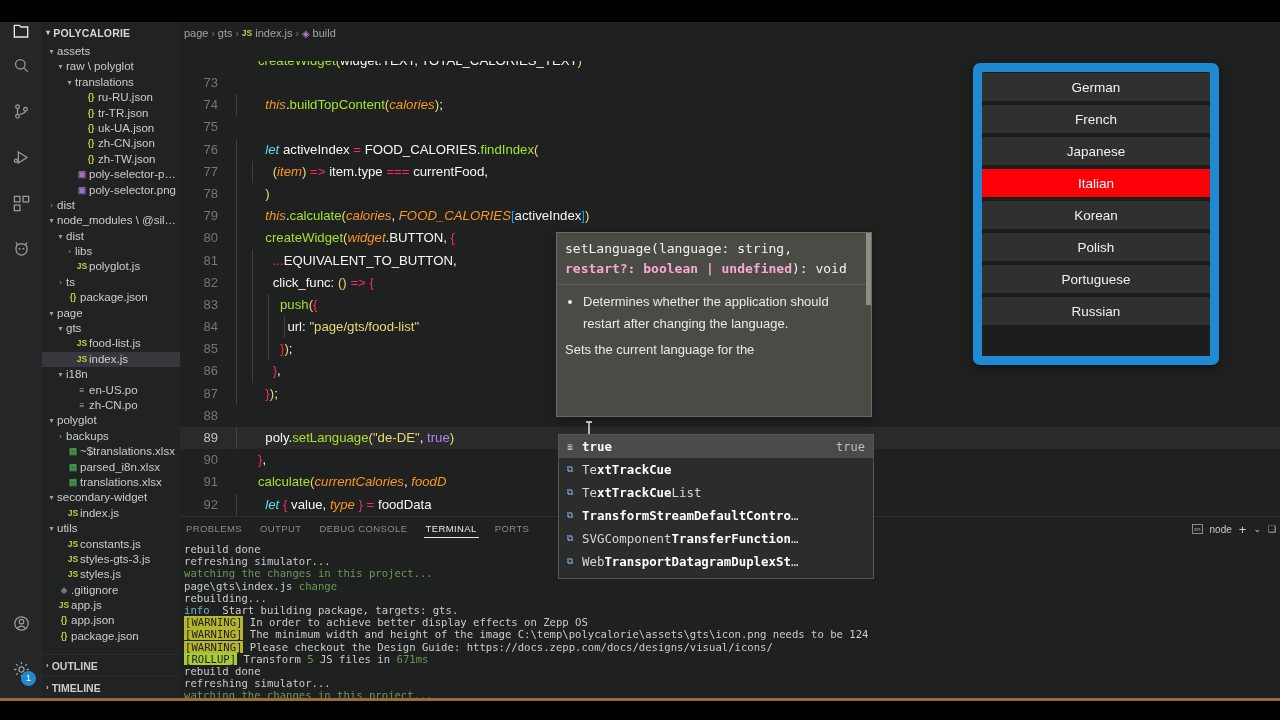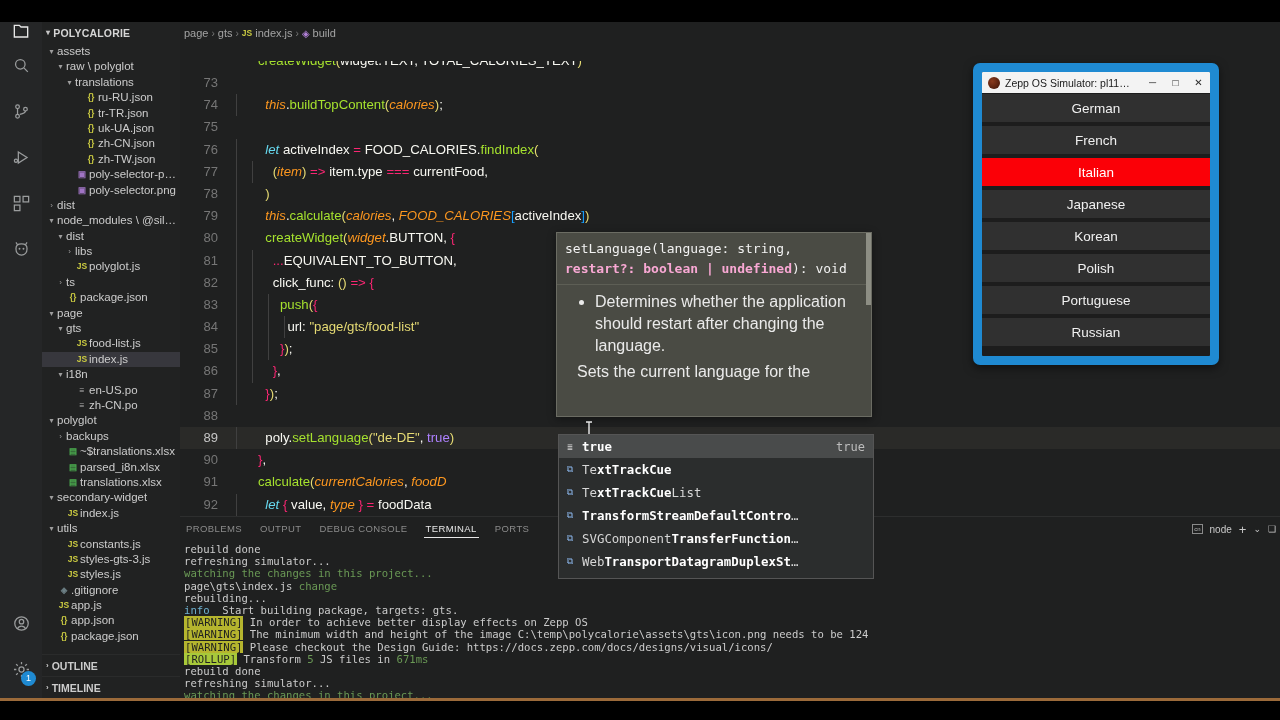--- a/index.html
+++ b/index.html
@@ -219,22 +219,22 @@
   }
   #hover-sig {
     padding: 6px 10px 6px 8px;
     font-family: "DejaVu Sans Mono", monospace;
     font-size: 13px; line-height: 19.5px;
     color: #f2f2f2;
     border-bottom: 1px solid #5d5e55;
   }
   #hover-sig b { color: #f9a8d4; }
   #hover-body {
-    padding: 6px 10px 4px 20px;
-    font-size: 16px; line-height: 22px;
+    padding: 6px 10px 4px 8px;
+    font-size: 13px; line-height: 22px;
     color: #eaeaea;
     font-family: "Liberation Sans", sans-serif;
   }
   #hover-body ul { margin: 0 0 4px 18px; }
   #hover-body li { margin-bottom: 0; }
   #hover-scroll {
     position: absolute; right: 0; top: 0;
     width: 5px; height: 72px; background: #8d8e84;
   }
 
@@ -702,32 +702,25 @@
             <span class="sg-ic">⧉</span>
             <span class="sg-label">Web<b>TransportDatagramDuplexSt</b>…</span>
           </div>
         </div>
 
     </div>
   </div>
 
   <div id="sim">
     <div id="sim-inner">
-      <div id="sim-title">
-        <span id="sim-appicon"></span>
-        <span class="tt">Zepp OS Simulator: pl11…</span>
-        <span class="win-btn">─</span>
-        <span class="win-btn">□</span>
-        <span class="win-btn">✕</span>
-      </div>
       <div id="sim-list">
           <div class="sim-item">German</div>
           <div class="sim-item">French</div>
+          <div class="sim-item">Japanese</div>
           <div class="sim-item active">Italian</div>
-          <div class="sim-item">Japanese</div>
           <div class="sim-item">Korean</div>
           <div class="sim-item">Polish</div>
           <div class="sim-item">Portuguese</div>
           <div class="sim-item">Russian</div>
         </div>
     </div>
   </div>
 
   <div id="statusbar" style="background: rgb(155, 106, 58);"></div>
 </div>

